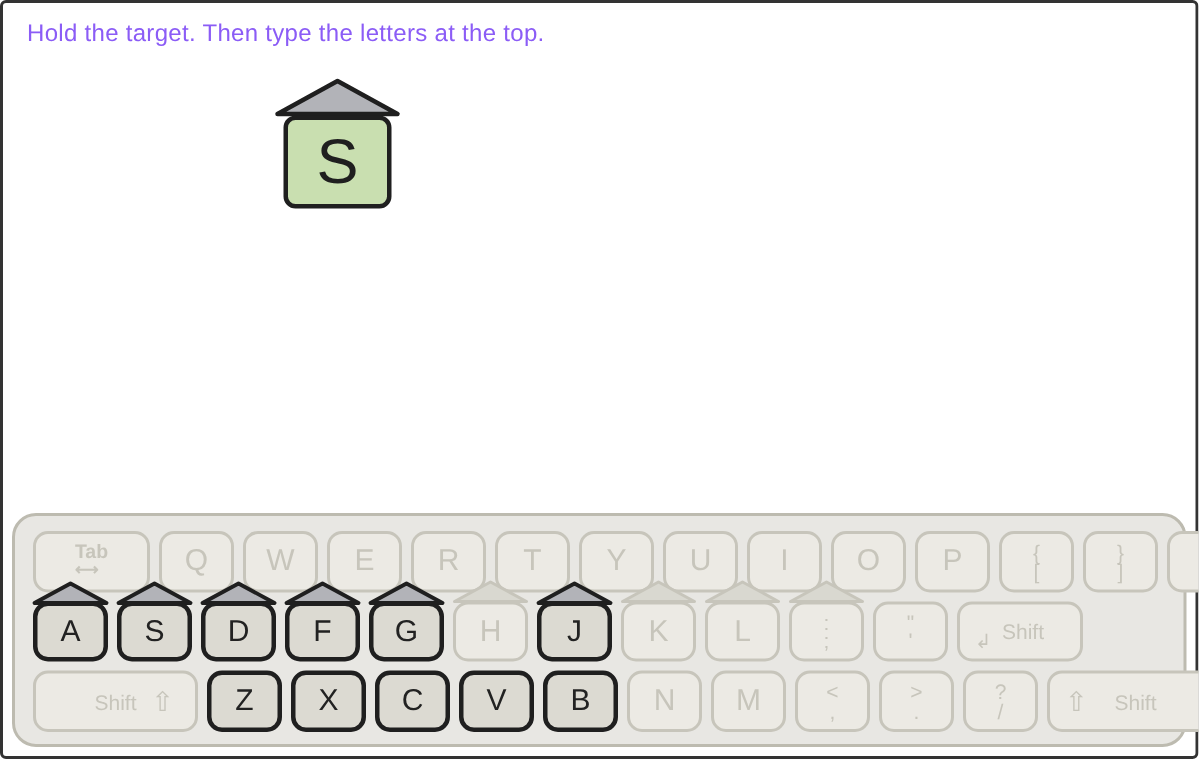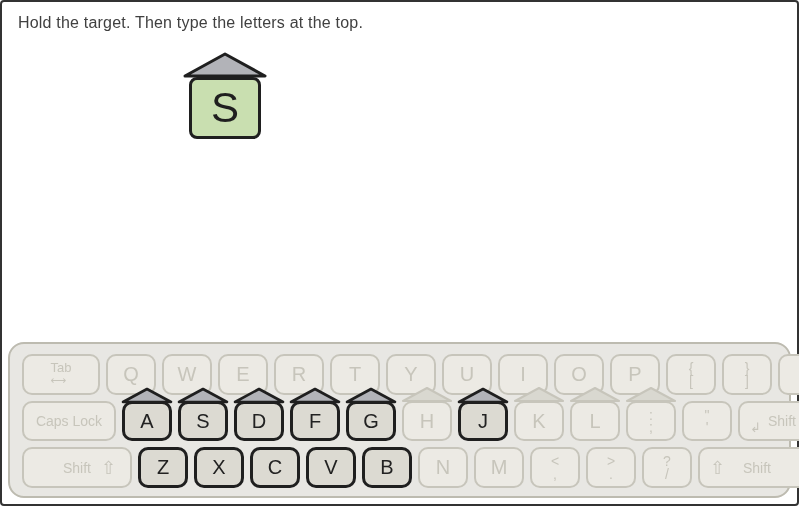--- a/index.html
+++ b/index.html
@@ -13,21 +13,21 @@
     width: 799px; height: 506px;
     border: 2px solid #333;
     border-radius: 4px;
     position: relative;
     background: #fff;
   }
   .instruction {
     position: absolute;
     top: 12px; left: 16px;
     font-size: 16px;
-    color: #404040;
+    color: #8b5cf6;
     letter-spacing: .2px;
   }
 
   
   .target {
     position: absolute;
     top: 48px; left: 178px;
     width: 90px; height: 92px;
     display: flex; flex-direction: column; align-items: center;
   }
@@ -77,21 +77,21 @@
     color: #222;
     background: #dcdad2;
   }
   .key.wide { flex: 0 0 78px; font-size: 14px; }
   .key.wider { flex: 0 0 94px; font-size: 14px; }
   .key.widest { flex: 0 0 110px; font-size: 14px; text-align: right; }
   .key .sym-top { position: absolute; top: 4px; font-size: 14px; width:100%; text-align:center; }
   .key .sym-bot { position: absolute; bottom: 4px; font-size: 14px; width:100%; text-align:center; }
   .tab-arrows {
     display: flex; flex-direction: column; align-items: flex-start; gap: 0;
-    font-size: 11px; line-height: 11px;
+    font-size: 11px; line-height: 11px; font-weight: bold;
   }
   .tab-label { font-size: 13px; margin-bottom: 2px; }
   .shift-arrow {
     font-size: 18px;
     margin-right: 4px;
   }
   .enter-arrow { font-size: 14px; margin-right: 4px; }
 
   .roof-svg { position:absolute; top:-18px; left:50%; transform:translateX(-50%); }
   .roof-svg.active path.fill { fill:#b2b3b8; }
@@ -166,23 +166,20 @@
         <span class="sym-top">}</span>
         <span class="sym-bot">]</span>
       </div>
       <div class="key inactive">
         <span class="sym-top">|</span>
         <span class="sym-bot">\</span>
       </div>
     </div>
 
     <div class="kb-row">
-      <div class="key wider inactive">
-          <span>Caps Lock</span>
-        </div>
 
       <div class="key active">
         <svg class="roof-svg active" width="54" height="18" viewBox="0 0 54 18">
             <path class="fill" d="M3 16 L27 3 L51 16 Z"></path>
             <path class="stroke" d="M3 16 L27 3 L51 16 Z"></path>
           </svg>
         <span>A</span>
       </div>
       <div class="key active">
         <svg class="roof-svg active" width="54" height="18" viewBox="0 0 54 18">

